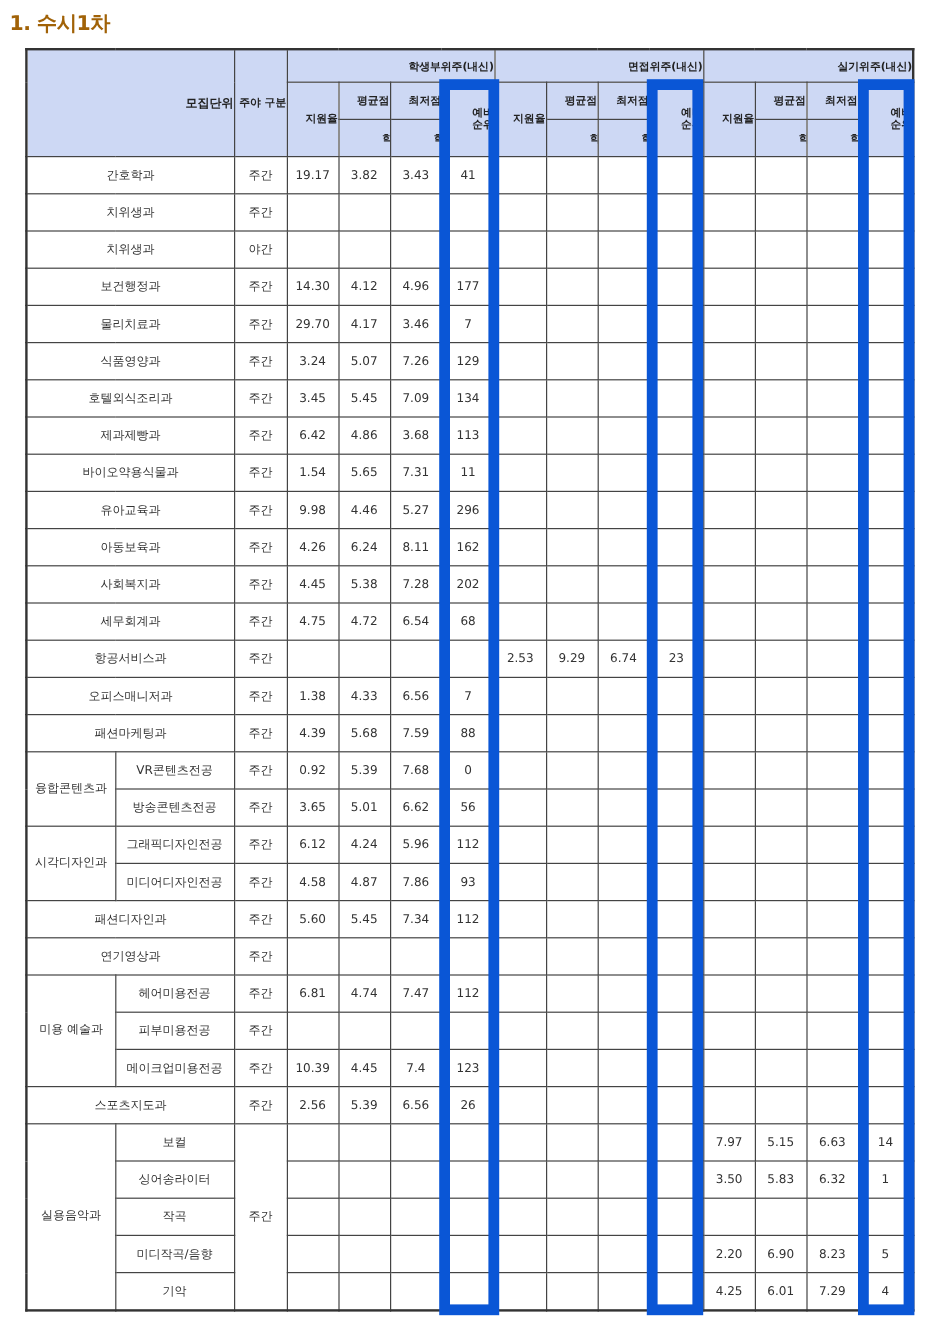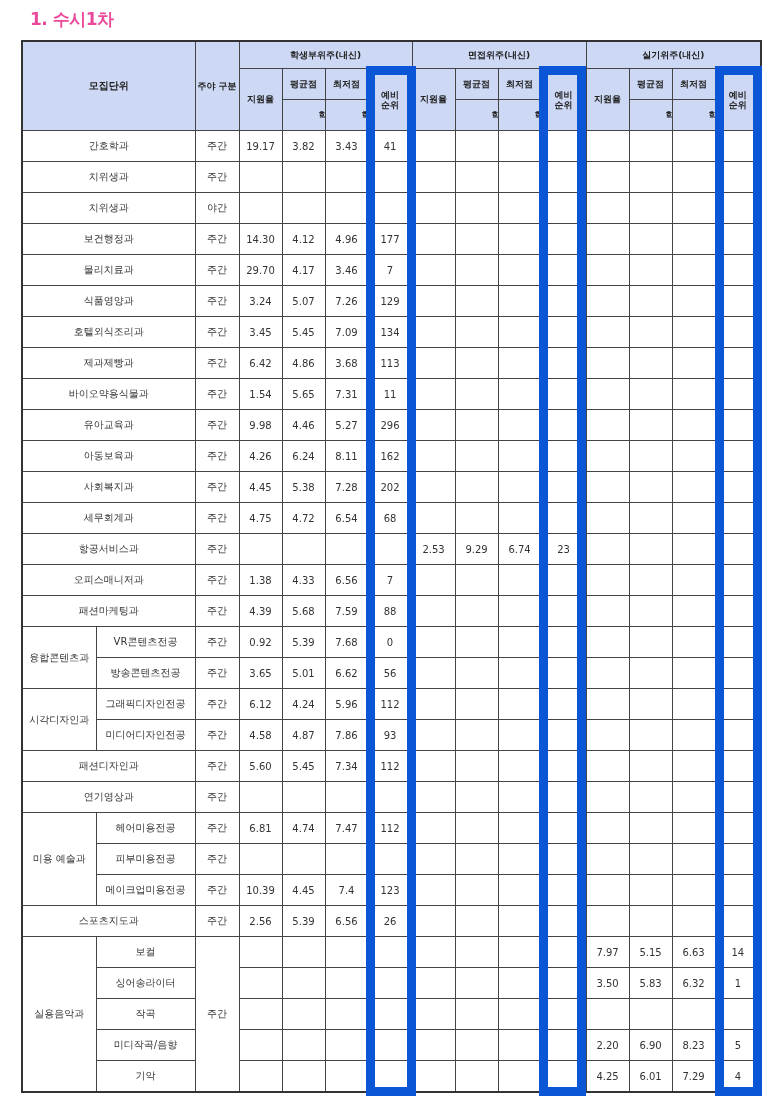--- a/index.html
+++ b/index.html
@@ -1,20 +1,20 @@
 <!DOCTYPE html>
 <html><head>
 <meta charset="utf-8">
 <style>
   html, body { margin:0; padding:0; background:#fff; }
   body { width:774px; height:1102px; position:relative; overflow:hidden; font-family:"DejaVu Sans","Liberation Sans",sans-serif; color:#222; }
-  .title { position:absolute; left:30px; top:8px; font-size:17px; font-weight:bold; letter-spacing:-0.5px; color:#ec4899; }
+  .title { position:absolute; left:8px; top:8px; font-size:17px; font-weight:bold; letter-spacing:-0.5px; color:#a16207; }
   table.grid { position:absolute; left:21px; top:40px; border-collapse:collapse; table-layout:fixed; width:740px; }
   table.grid td, table.grid th { border:1px solid #444; text-align:center; vertical-align:middle; padding:0; font-size:10px; overflow:hidden; white-space:nowrap; }
-  table.grid th { background:#cdd8f4; font-weight:bold; font-size:9px; color:#222; }
+  table.grid th { background:#cdd8f4; font-weight:bold; font-size:9px; color:#222;text-align:right; }
   table.grid thead tr.h1 th { height:26px; }
   table.grid thead tr.h2 th { height:30px; }
   table.grid thead tr.h3 th { height:30px;padding-left:36px; }
   table.grid tbody td { height:30px; font-size:10px; color:#333; }
   table.grid th.unit { font-size:10px; }
   .stack { display:inline-block; line-height:10px; }
   .wrap { white-space:normal !important; line-height:12px; }
   table.grid { border:2px solid #333; }
   .bluebox { position:absolute; border:9px solid #0a56d6; box-sizing:border-box; pointer-events:none; }
 </style>

